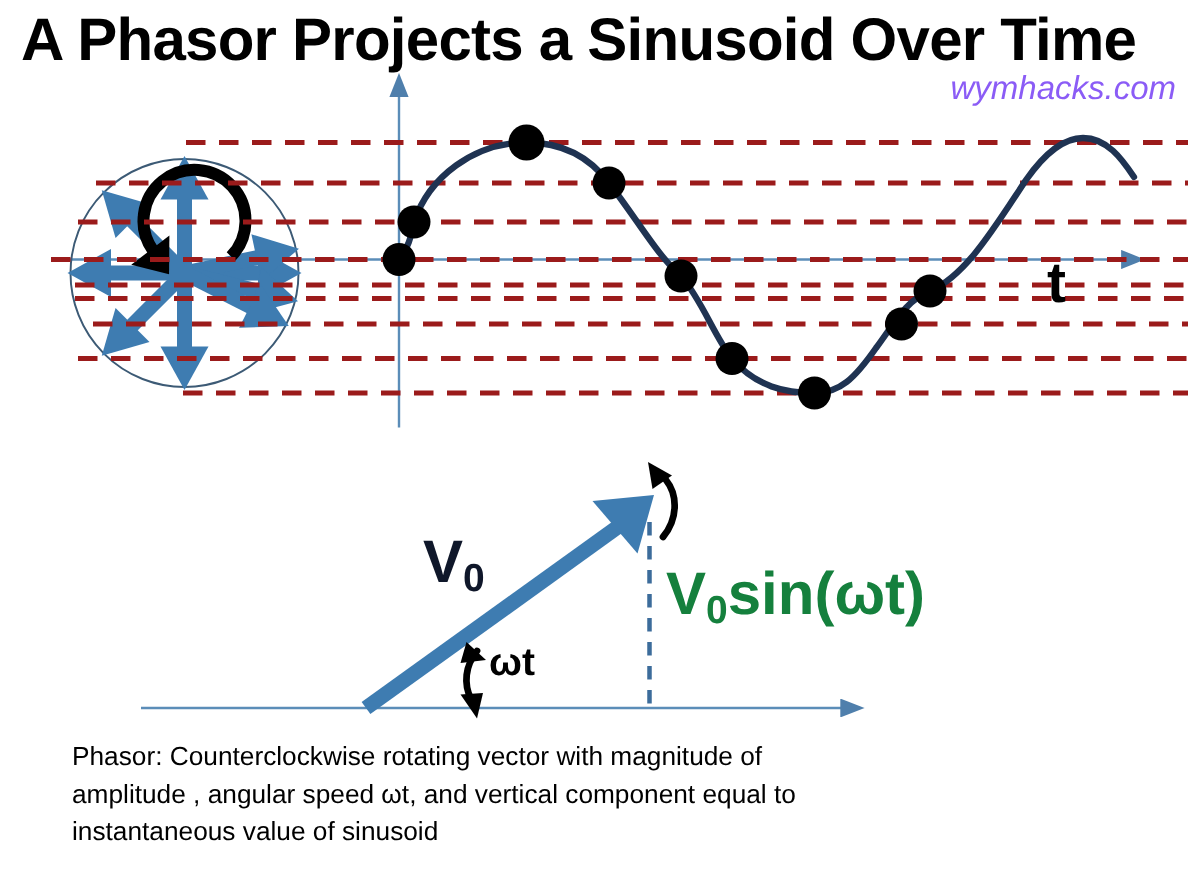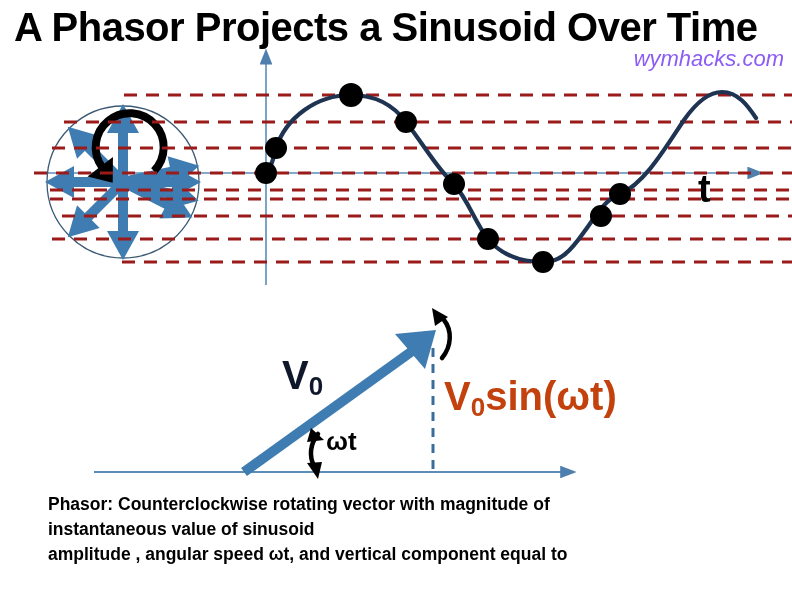--- a/index.html
+++ b/index.html
@@ -78,36 +78,36 @@
     color: #000;
     white-space: nowrap;
   }
   .vsin-label {
     position: absolute;
     left: 440px;
     top: 376px;
     font-size: 40px;
     font-weight: bold;
     line-height: 40px;
-    color: #c2410c;
+    color: #15803d;
     white-space: nowrap;
   }
   .vsin-label sub {
     font-size: 26px;
     vertical-align: baseline;
     position: relative;
     top: 6px;
   }
   .caption {
     position: absolute;
     left: 44px;
     top: 492px;
     width: 640px;
     font-size: 17.5px;
-    font-weight: bold;
+    font-weight: normal;
     line-height: 25px;
     color: #000;
   }
   svg { display: block; }
 </style>
 </head>
 <body>
 
 <div id="stage">
 
@@ -261,17 +261,17 @@
   </div>
 
   <div class="wt-label">ωt</div>
 
   <div class="vsin-label">
     <span>V</span><sub>0</sub><span>sin(ωt)</span>
   </div>
 
   <div class="caption">
     <div>Phasor: Counterclockwise rotating vector with magnitude of</div>
+    <div>amplitude , angular speed ωt, and vertical component equal to</div>
     <div>instantaneous value of sinusoid</div>
-    <div>amplitude , angular speed ωt, and vertical component equal to</div>
   </div>
 
 </div>
 
 </body></html>

